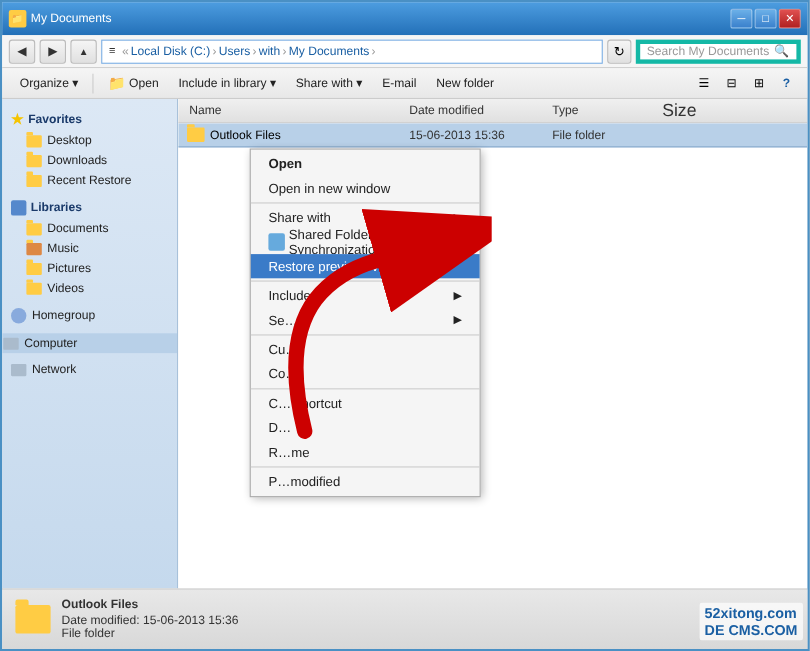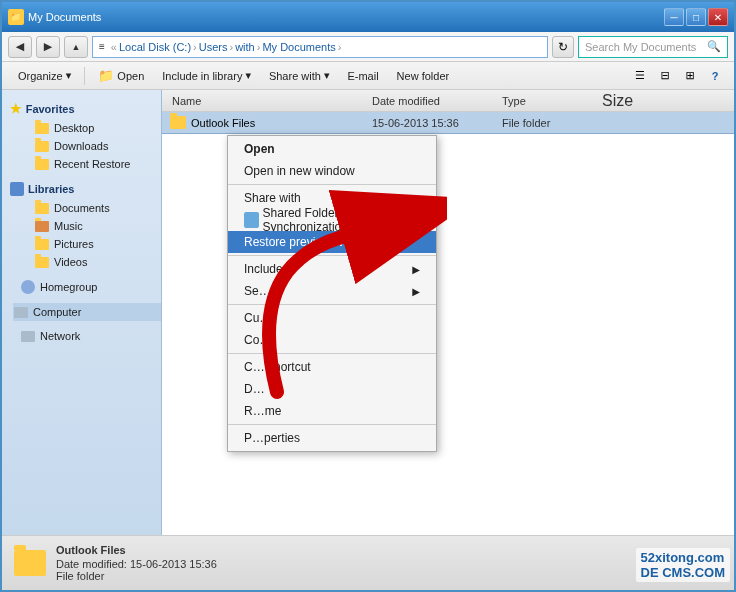--- a/index.html
+++ b/index.html
@@ -115,21 +115,21 @@
       border-radius: 3px;
       cursor: pointer;
       display: flex;
       align-items: center;
       justify-content: center;
       font-size: 12px;
     }
     .search-box {
       width: 150px;
       height: 22px;
-      border: 1px solid #14b8a6;
+      border: 4px solid #14b8a6;
       background: white;
       display: flex;
       align-items: center;
       padding: 0 6px;
       font-size: 11px;
       color: #999;
       border-radius: 0;
     }
 
     
@@ -206,21 +206,20 @@
     }
     .sidebar-header .star-icon { color: #f5c400; font-size: 13px; }
     .sidebar-item {
       display: flex;
       align-items: center;
       padding: 3px 8px 3px 22px;
       font-size: 11px;
       color: #222;
       cursor: pointer;
       gap: 5px;
-      margin-left: 11px;
     }
     .sidebar-item.selected { background: #b8d0e8; }
     .folder-icon-sm {
       width: 14px;
       height: 11px;
       background: #ffcc44;
       border-radius: 1px;
       display: inline-block;
       flex-shrink: 0;
       position: relative;
@@ -644,21 +643,21 @@
       </div>
     </div>
     <div class="ctx-item">
       <div class="ctx-item-left">
         <span>R…me</span>
       </div>
     </div>
     <div class="ctx-separator"></div>
     <div class="ctx-item">
       <div class="ctx-item-left">
-        <span>P…perties</span>
+        <span>P…modified</span>
       </div>
     </div>
   </div>
 
   <svg class="arrow-overlay" viewBox="0 0 250 270">
 
     <defs>
       <marker id="arrowhead" markerWidth="10" markerHeight="7" refX="0" refY="3.5" orient="auto">
         <polygon points="0 0, 10 3.5, 0 7" fill="#cc0000"></polygon>
       </marker>

